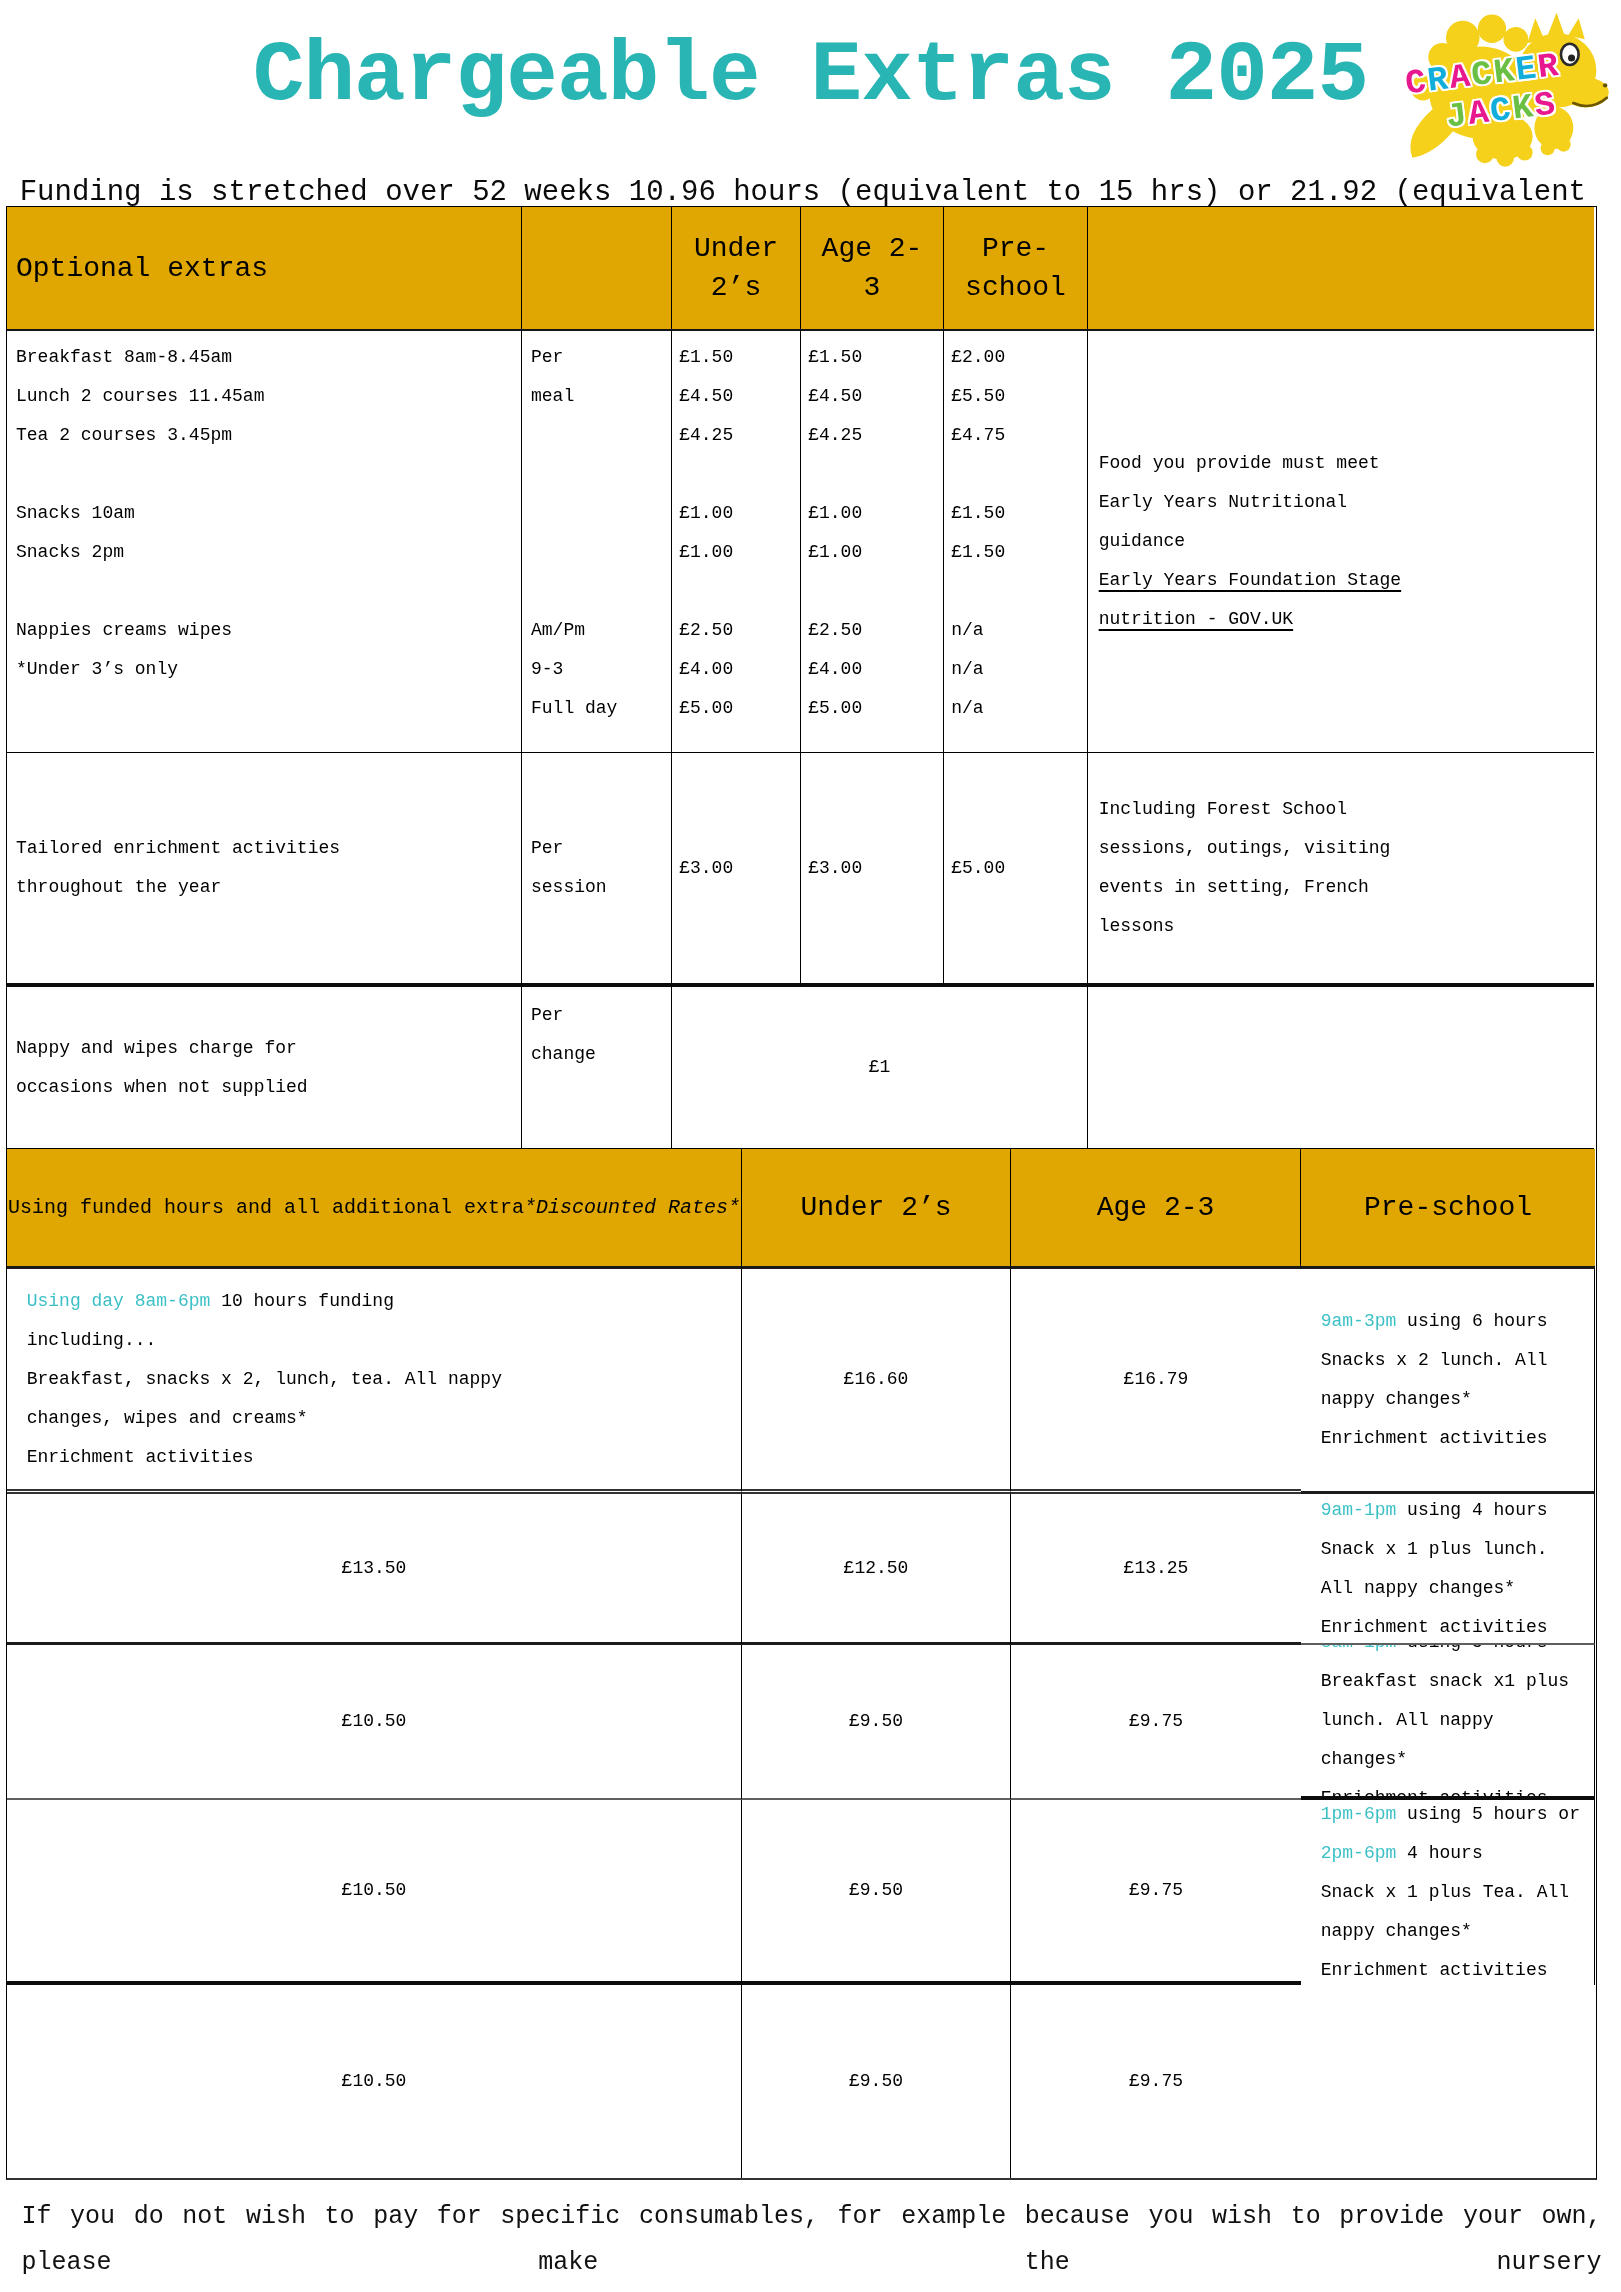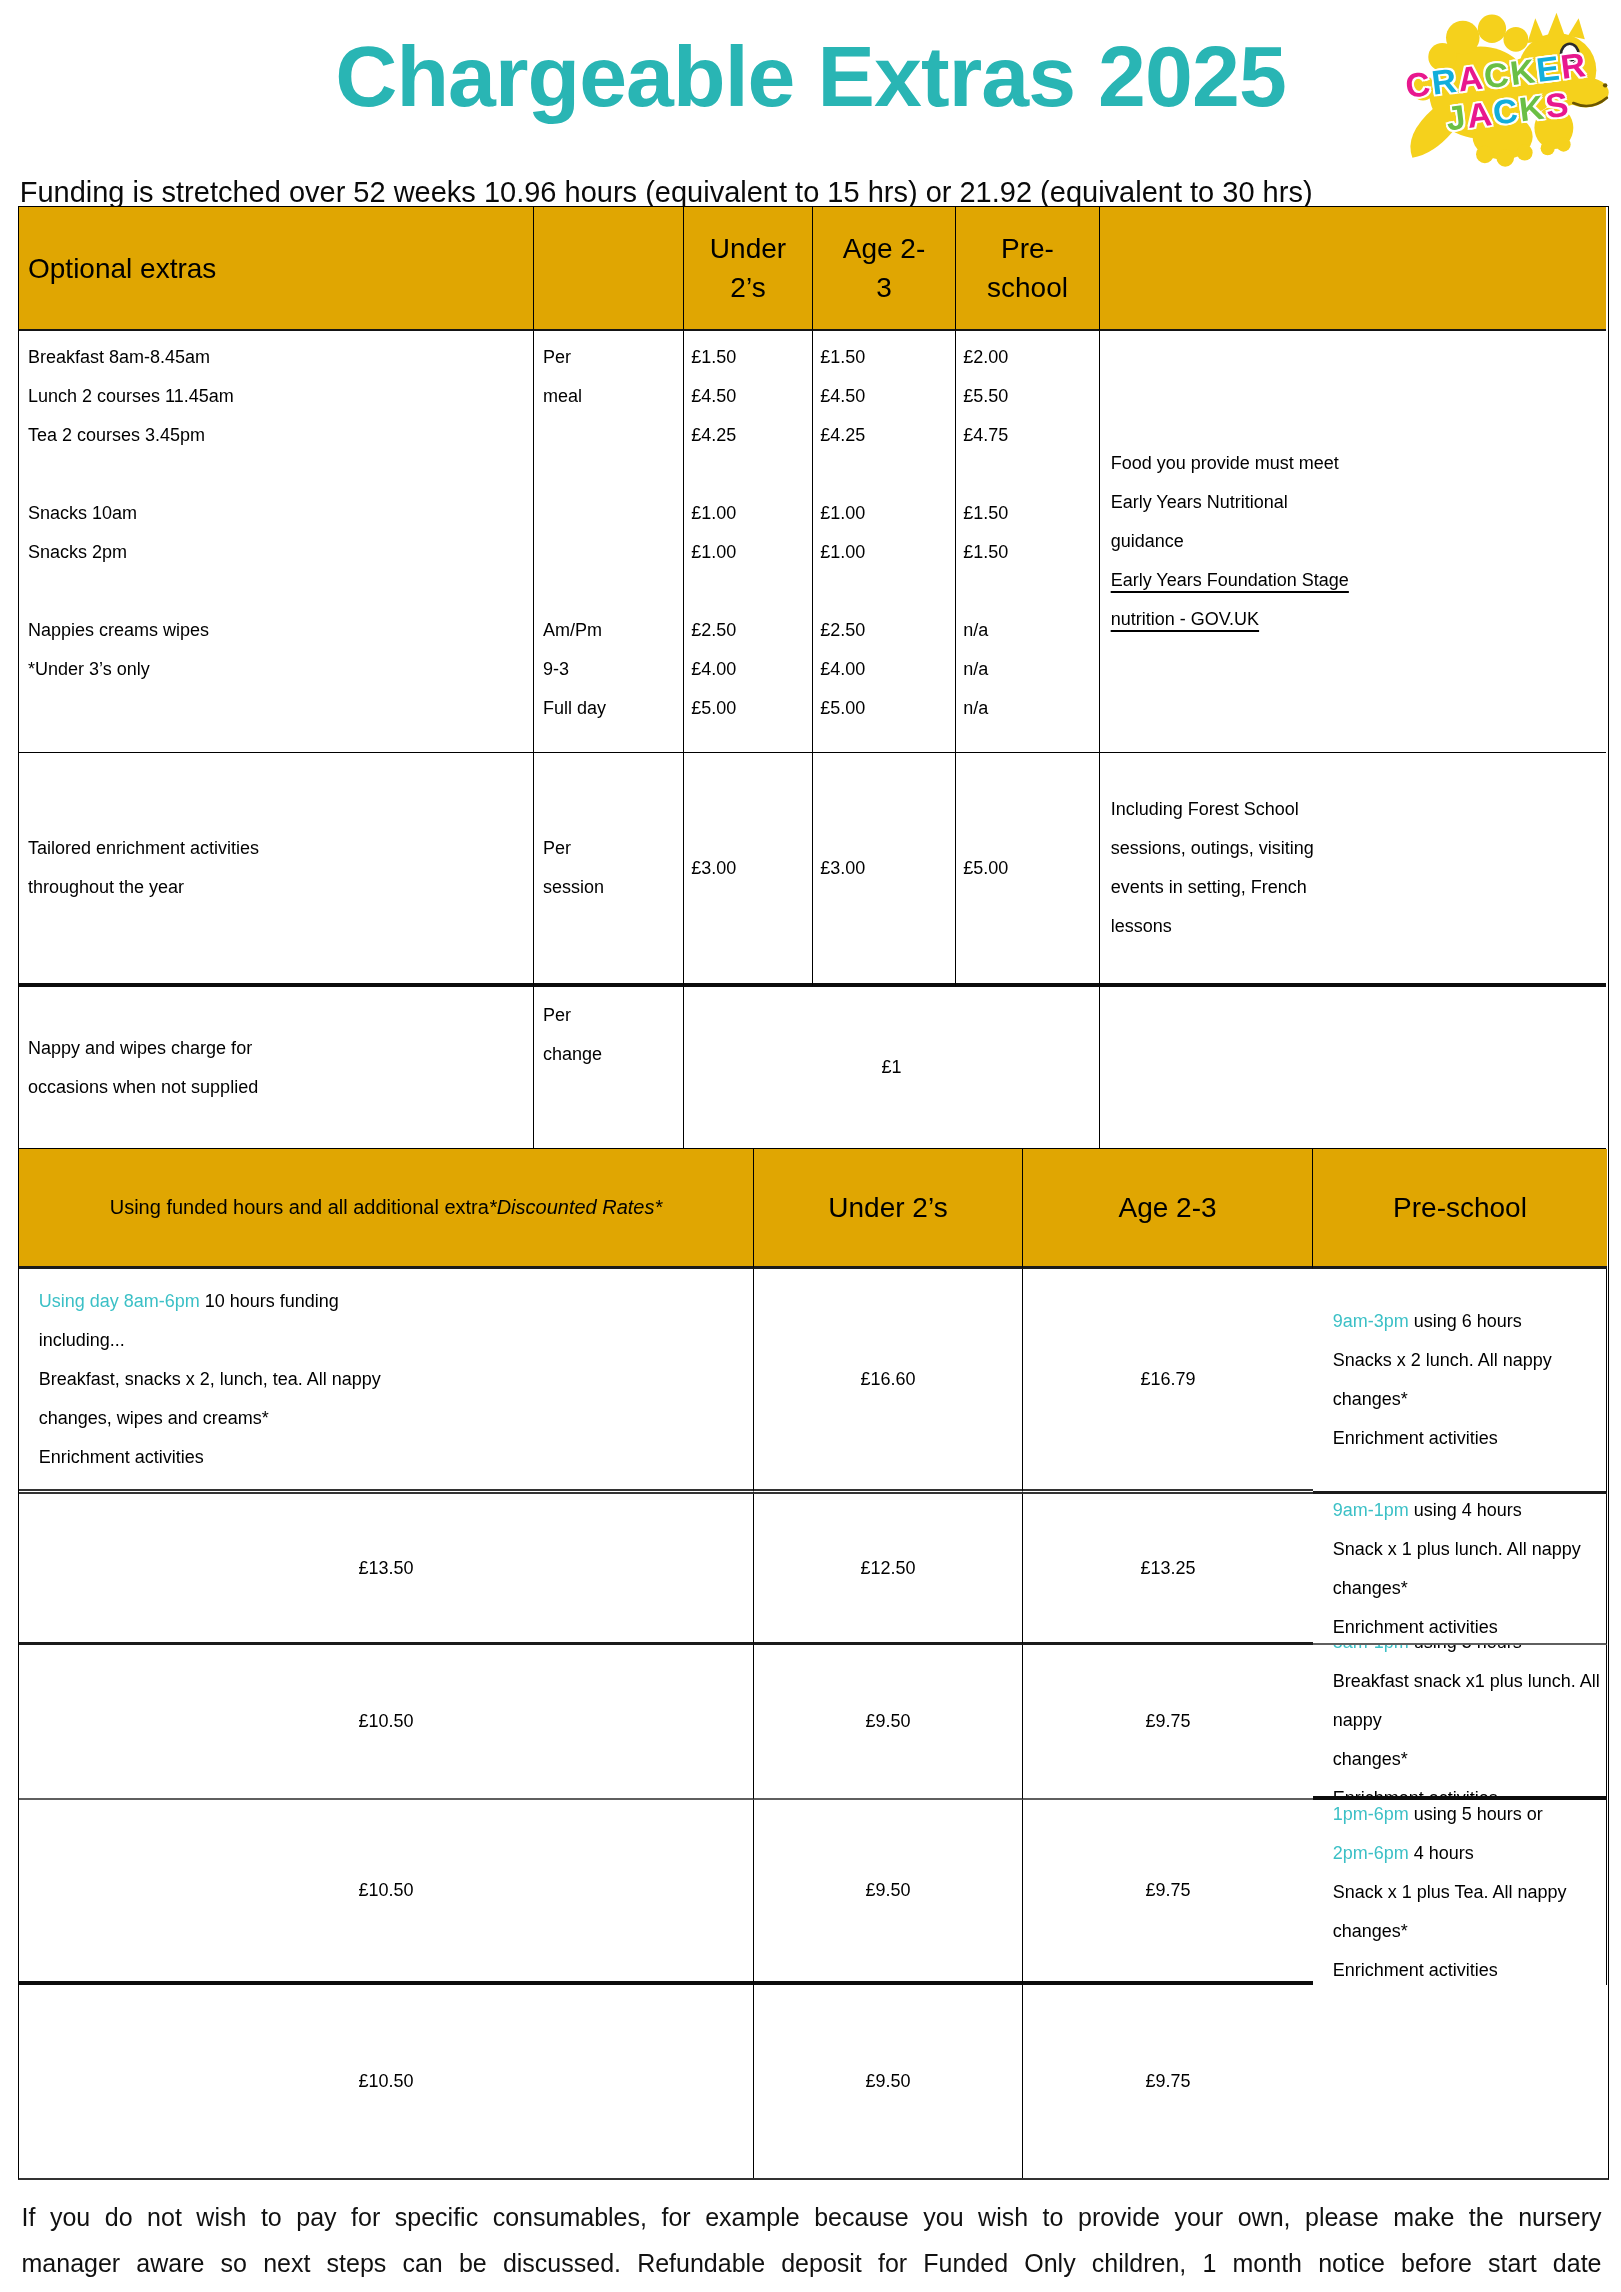--- a/index.html
+++ b/index.html
@@ -1,34 +1,34 @@
 <!DOCTYPE html>
 <html style="font-size:14.3px"><head>
 <meta charset="utf-8">
 <style>
   html,body{margin:0;padding:0;background:#fff;}
   #page{position:relative;width:1621px;height:2293px;background:#fff;overflow:hidden;
-        font-family:Liberation Sans, sans-serif;color:#000;}
+        font-family:Liberation Mono, monospace;color:#000;}
 
   
   .title{position:absolute;top:27px;left:0;width:1621px;text-align:center;
          font-size:86px;font-weight:bold;letter-spacing:-0.9px;color:#29b5b4;}
   .subtitle{position:absolute;top:176px;left:19.7px;width:1585px;font-size:29px;color:#0a0a0a;}
 
   
   .logo{position:absolute;left:1394px;top:3.6px;width:226px;height:168px;}
   .logo svg{position:absolute;left:0;top:0;}
   .logoword{position:absolute;font-weight:bold;font-size:34px;letter-spacing:1.8px;
             transform:rotate(-7deg);white-space:nowrap;
             text-shadow:1.8px 0 0 #fff,-1.8px 0 0 #fff,0 1.8px 0 #fff,0 -1.8px 0 #fff,1.8px 1.8px 0 #fff,-1.8px -1.8px 0 #fff,1.8px -1.8px 0 #fff,-1.8px 1.8px 0 #fff;}
   .lw1{left:10.7px;top:52px;}
   .lw2{left:52px;top:88px;}
 
   
-  .tblwrap{position:absolute;left:18px;top:206px;width:1591px;box-sizing:border-box;
+  .tblwrap{position:absolute;left:6px;top:206px;width:1591px;box-sizing:border-box;
            border:1.8px solid #000;border-bottom:2.7px solid #333;}
   .grid1{display:grid;grid-template-columns:515px 150px 129px 143px 144px 506px;
          grid-template-rows:124px 422px 234px 162px;}
   .grid2{display:grid;grid-template-columns:735px 269px 290px 294px;
          grid-template-rows:120px 225px 151px 155px 185px 193px;}
   .cell{box-sizing:border-box;border-right:1.8px solid #000;font-size:18px;line-height:39px;overflow:hidden;}
   .noR{border-right:none;}
   .gold{background:#e0a602;}
   .pre{white-space:pre-line;}
   .top{padding:7.2px 5.4px 0 9px;}

